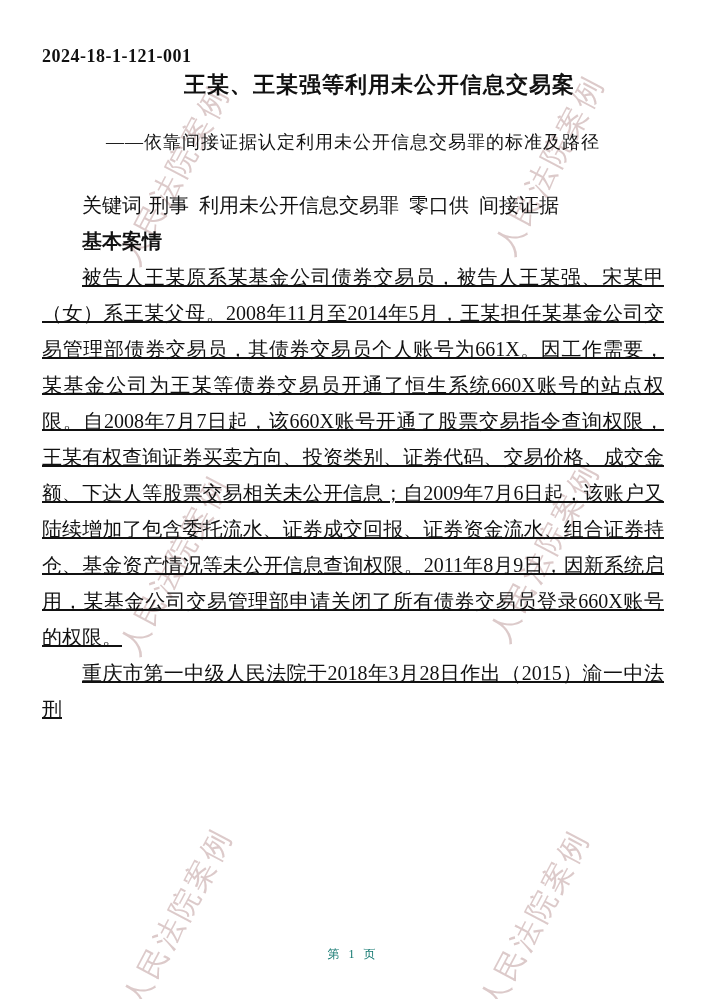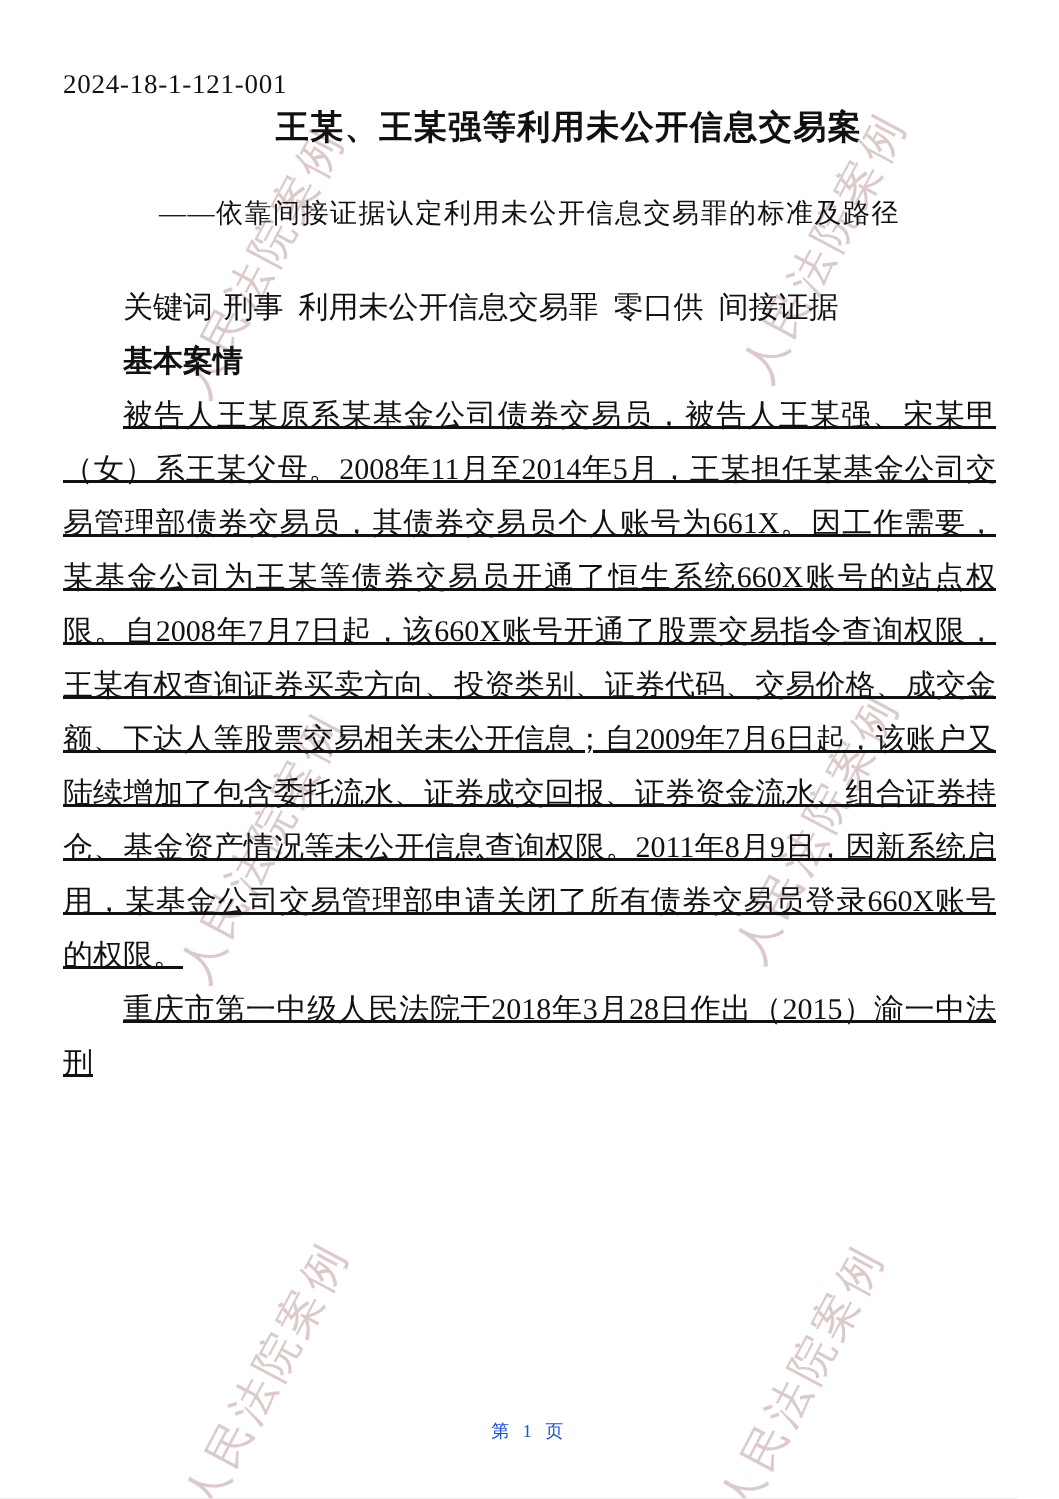--- a/index.html
+++ b/index.html
@@ -43,20 +43,21 @@
   
   .content {
     position: relative;
     z-index: 1;
     padding: 42px 42px 0 42px;
   }
   .doc-number {
     font-size: 18px;
     line-height: 28px;
     letter-spacing: 0.5px;
+    font-weight: bold;
   }
   .title {
     margin-top: 0;
     font-size: 22px;
     font-weight: bold;
     line-height: 30px;
     text-align: center;
     text-indent: 2.4em;
     font-family: "Liberation Sans", "DejaVu Sans", sans-serif;
     letter-spacing: 1px;
@@ -100,21 +101,21 @@
   }
   .footer {
     position: absolute;
     left: 0;
     right: 0;
     top: 946px;
     z-index: 1;
     text-align: center;
     font-size: 12px;
     letter-spacing: 3px;
-    color: #1d4ed8;
+    color: #0f766e;
   }
 </style>
 </head>
 <body>
 
 <div class="page">
 
   <div class="watermark-layer">
     <span class="wm wm1">人民法院案例</span>
     <span class="wm wm2">人民法院案例</span>

